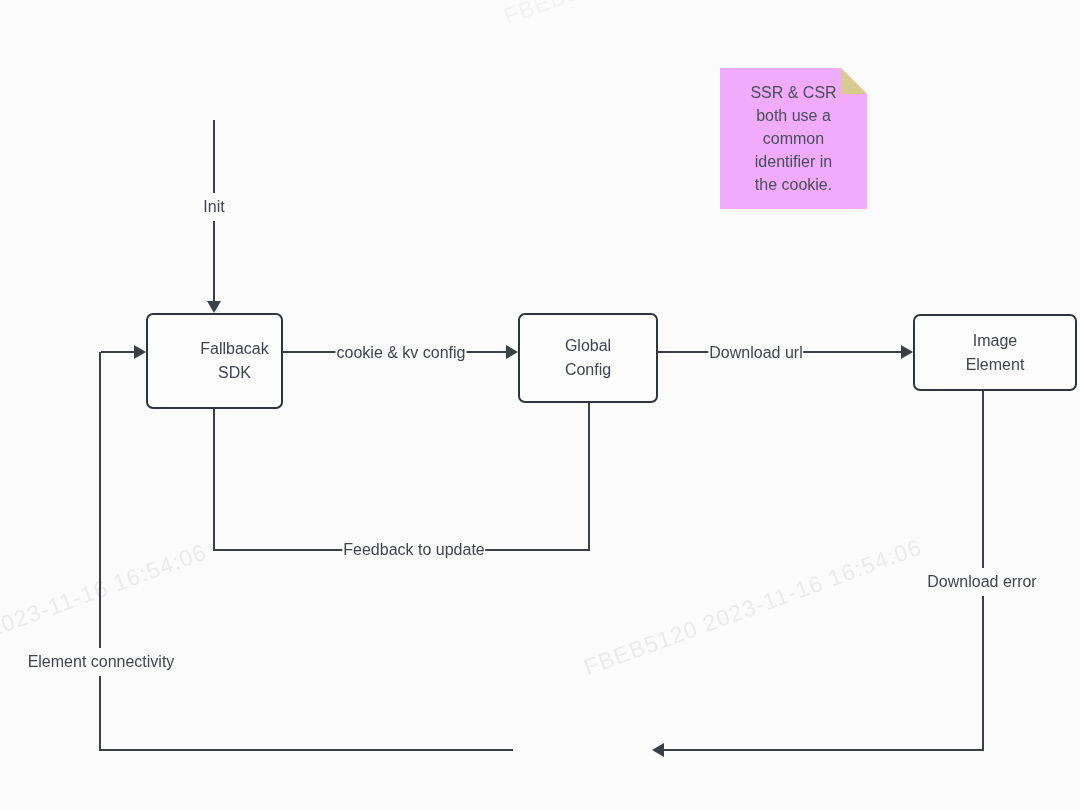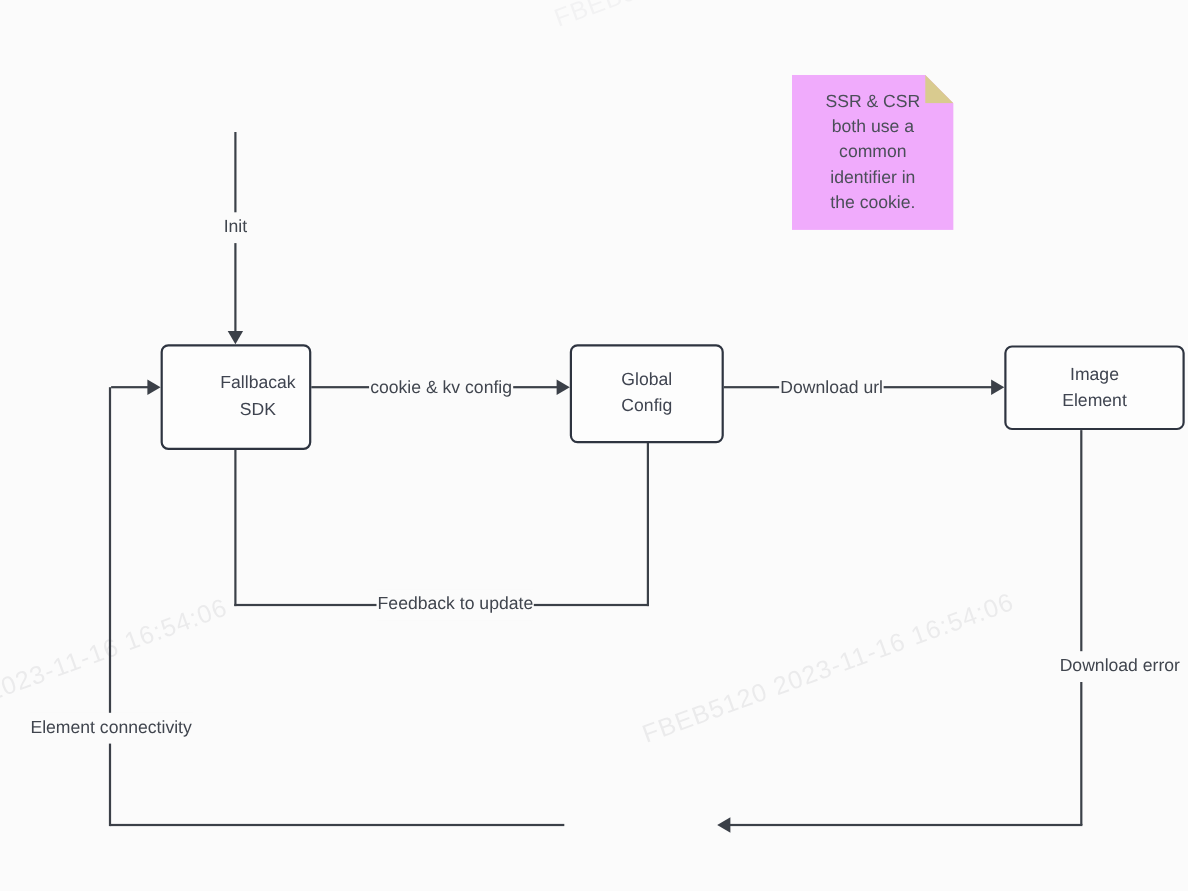--- a/index.html
+++ b/index.html
@@ -130,21 +130,21 @@
 
   <div class="seg v" style="left:213px; top:391px; height:160px;"></div>
   <div class="seg h" style="left:213px; top:549px; width:377px;"></div>
   <div class="seg v" style="left:588px; top:401px; height:150px;"></div>
   <div class="ah ah-up" style="left:582px; top:390px;"></div>
   <div class="edge-label" style="left:377px; top:550px;margin-left:37px;">Feedback to update</div>
 
   <div class="seg v" style="left:982px; top:391px; height:359px;"></div>
   <div class="seg h" style="left:663px; top:749px; width:321px;"></div>
   <div class="ah ah-left" style="left:652px; top:743px;"></div>
-  <div class="edge-label" style="left:1018px; top:582px;margin-top:24px;">Download error</div>
+  <div class="edge-label" style="left:982px; top:582px;">Download error</div>
 
   <div class="seg h" style="left:100px; top:749px; width:413px;"></div>
   <div class="seg v" style="left:99px; top:352px; height:399px;"></div>
   <div class="seg h" style="left:101px; top:351px; width:34px;"></div>
   <div class="ah ah-right" style="left:134px; top:345px;"></div>
   <div class="edge-label" style="left:101px; top:662px;">Element connectivity</div>
 
   <div class="node" id="node-fallback-sdk">Fallbacak
 SDK</div>
   <div class="node" id="node-global-config">Global

